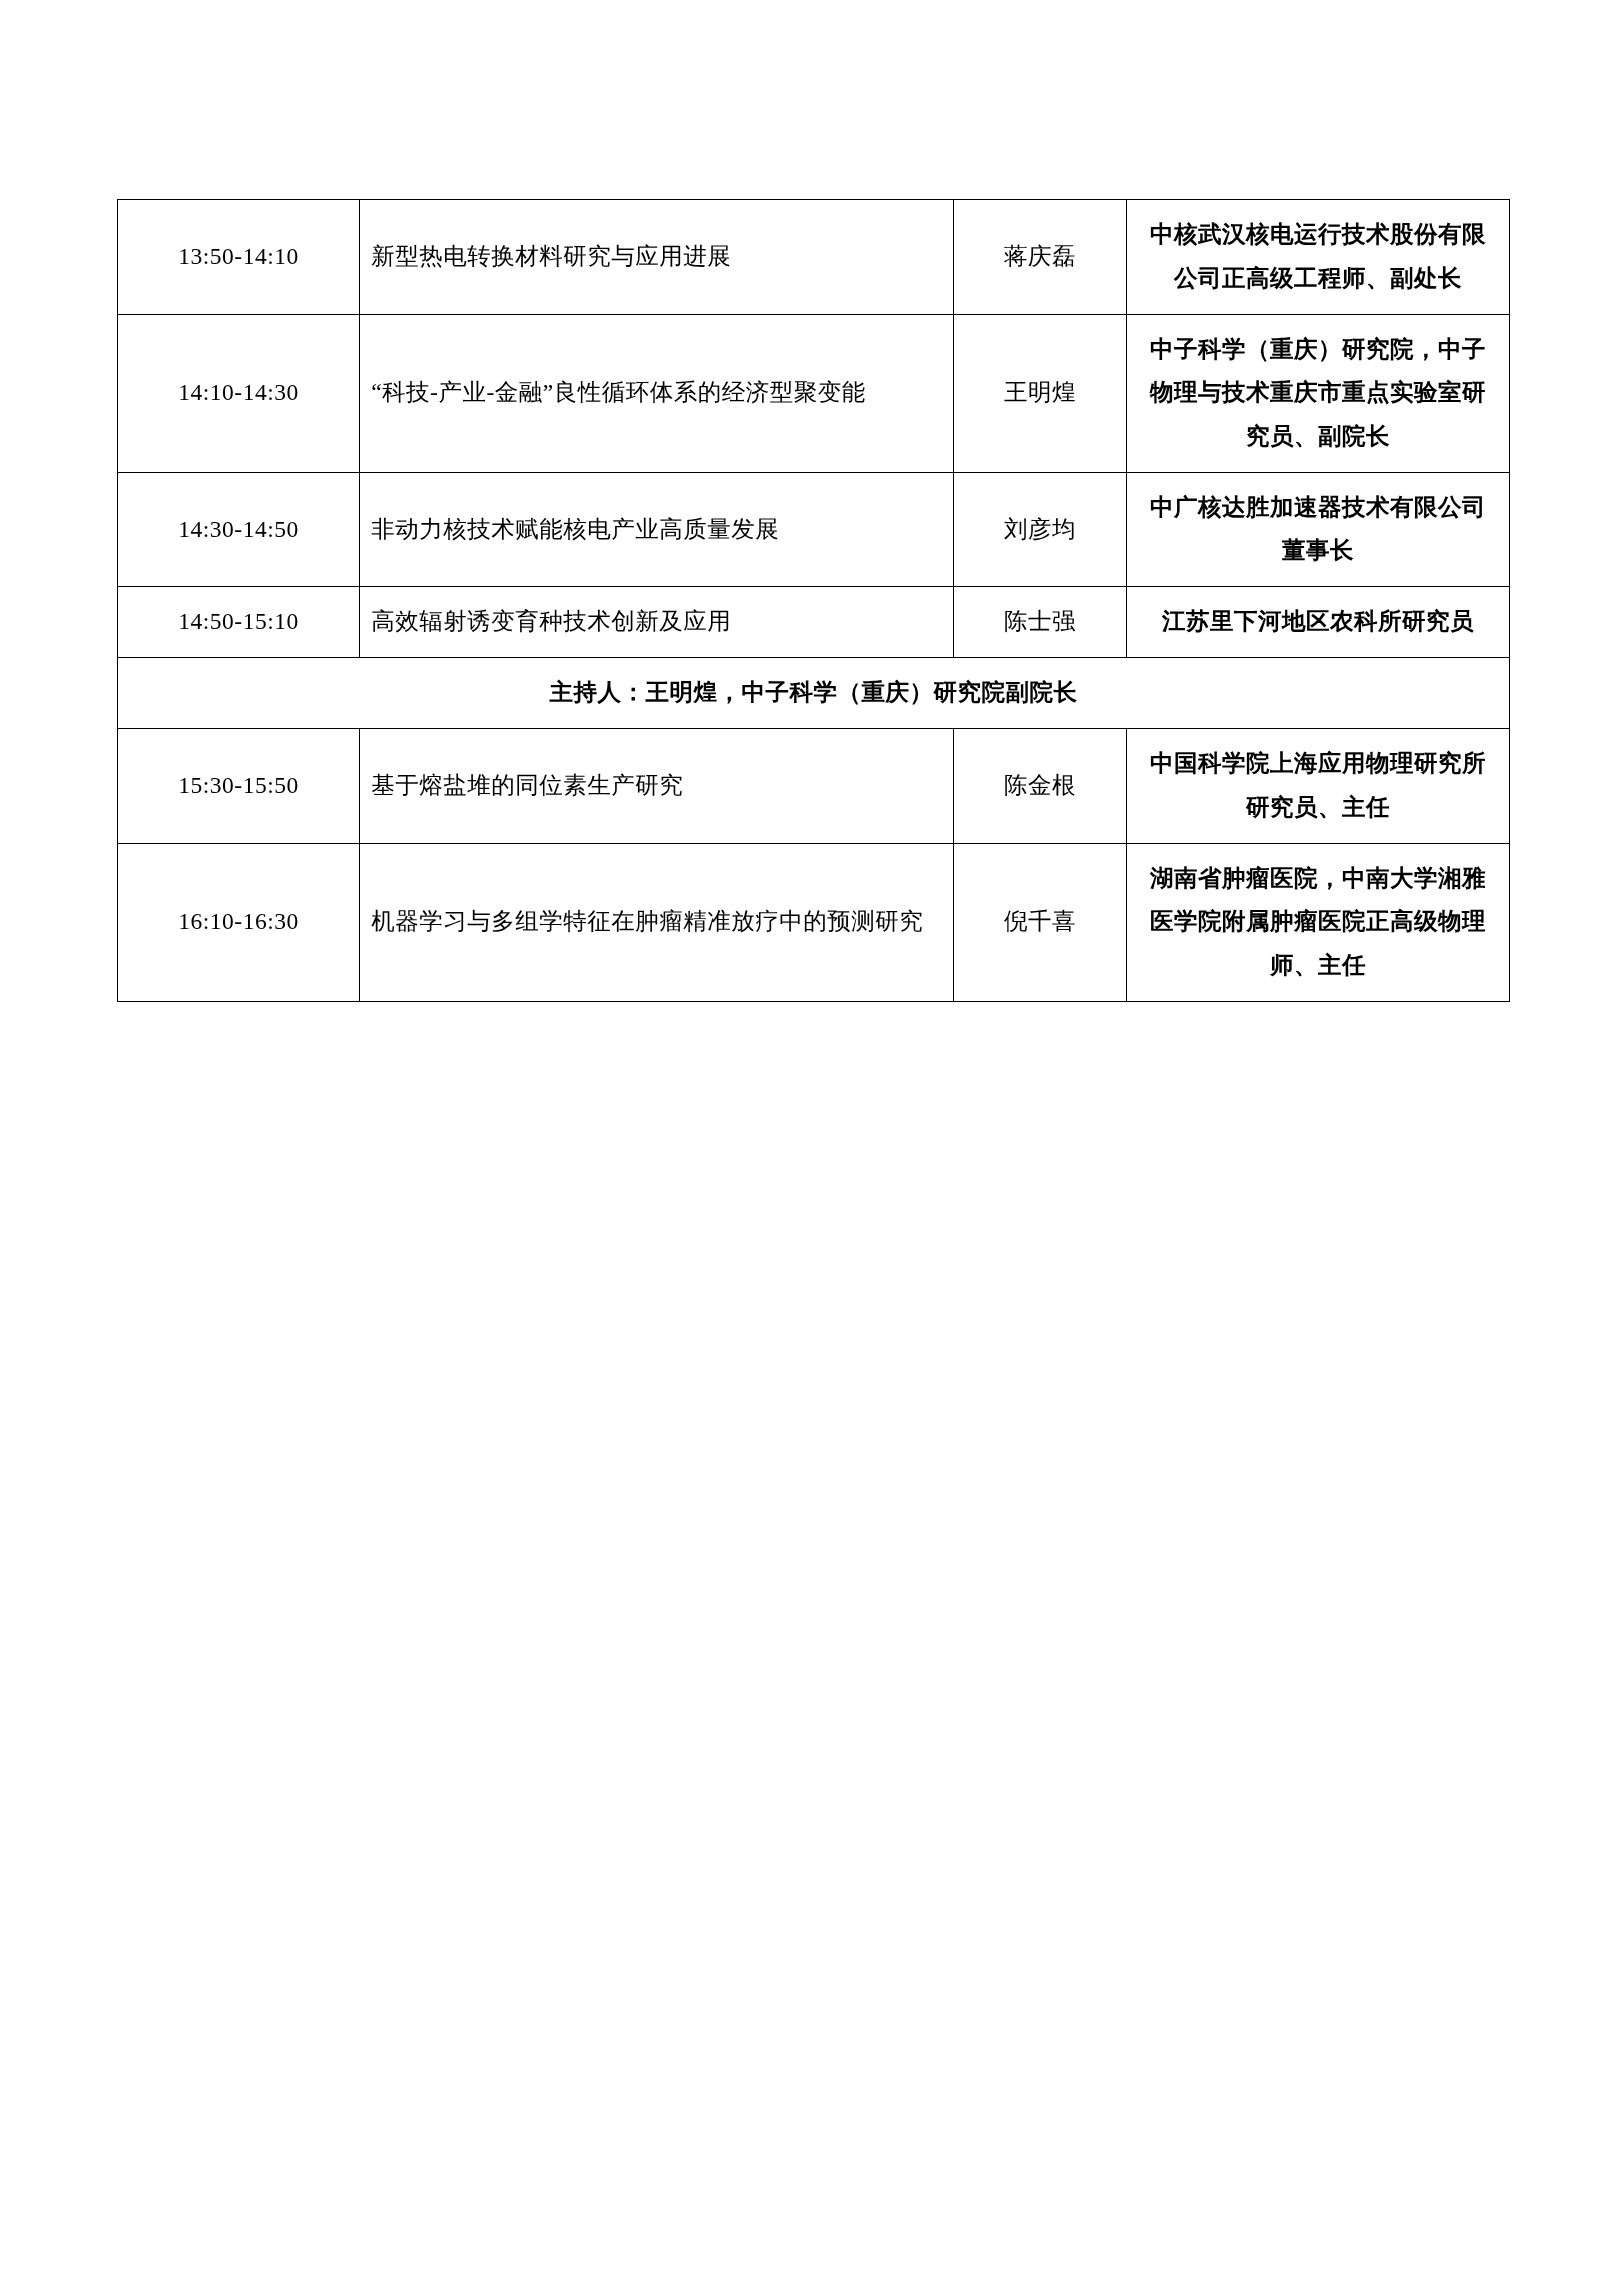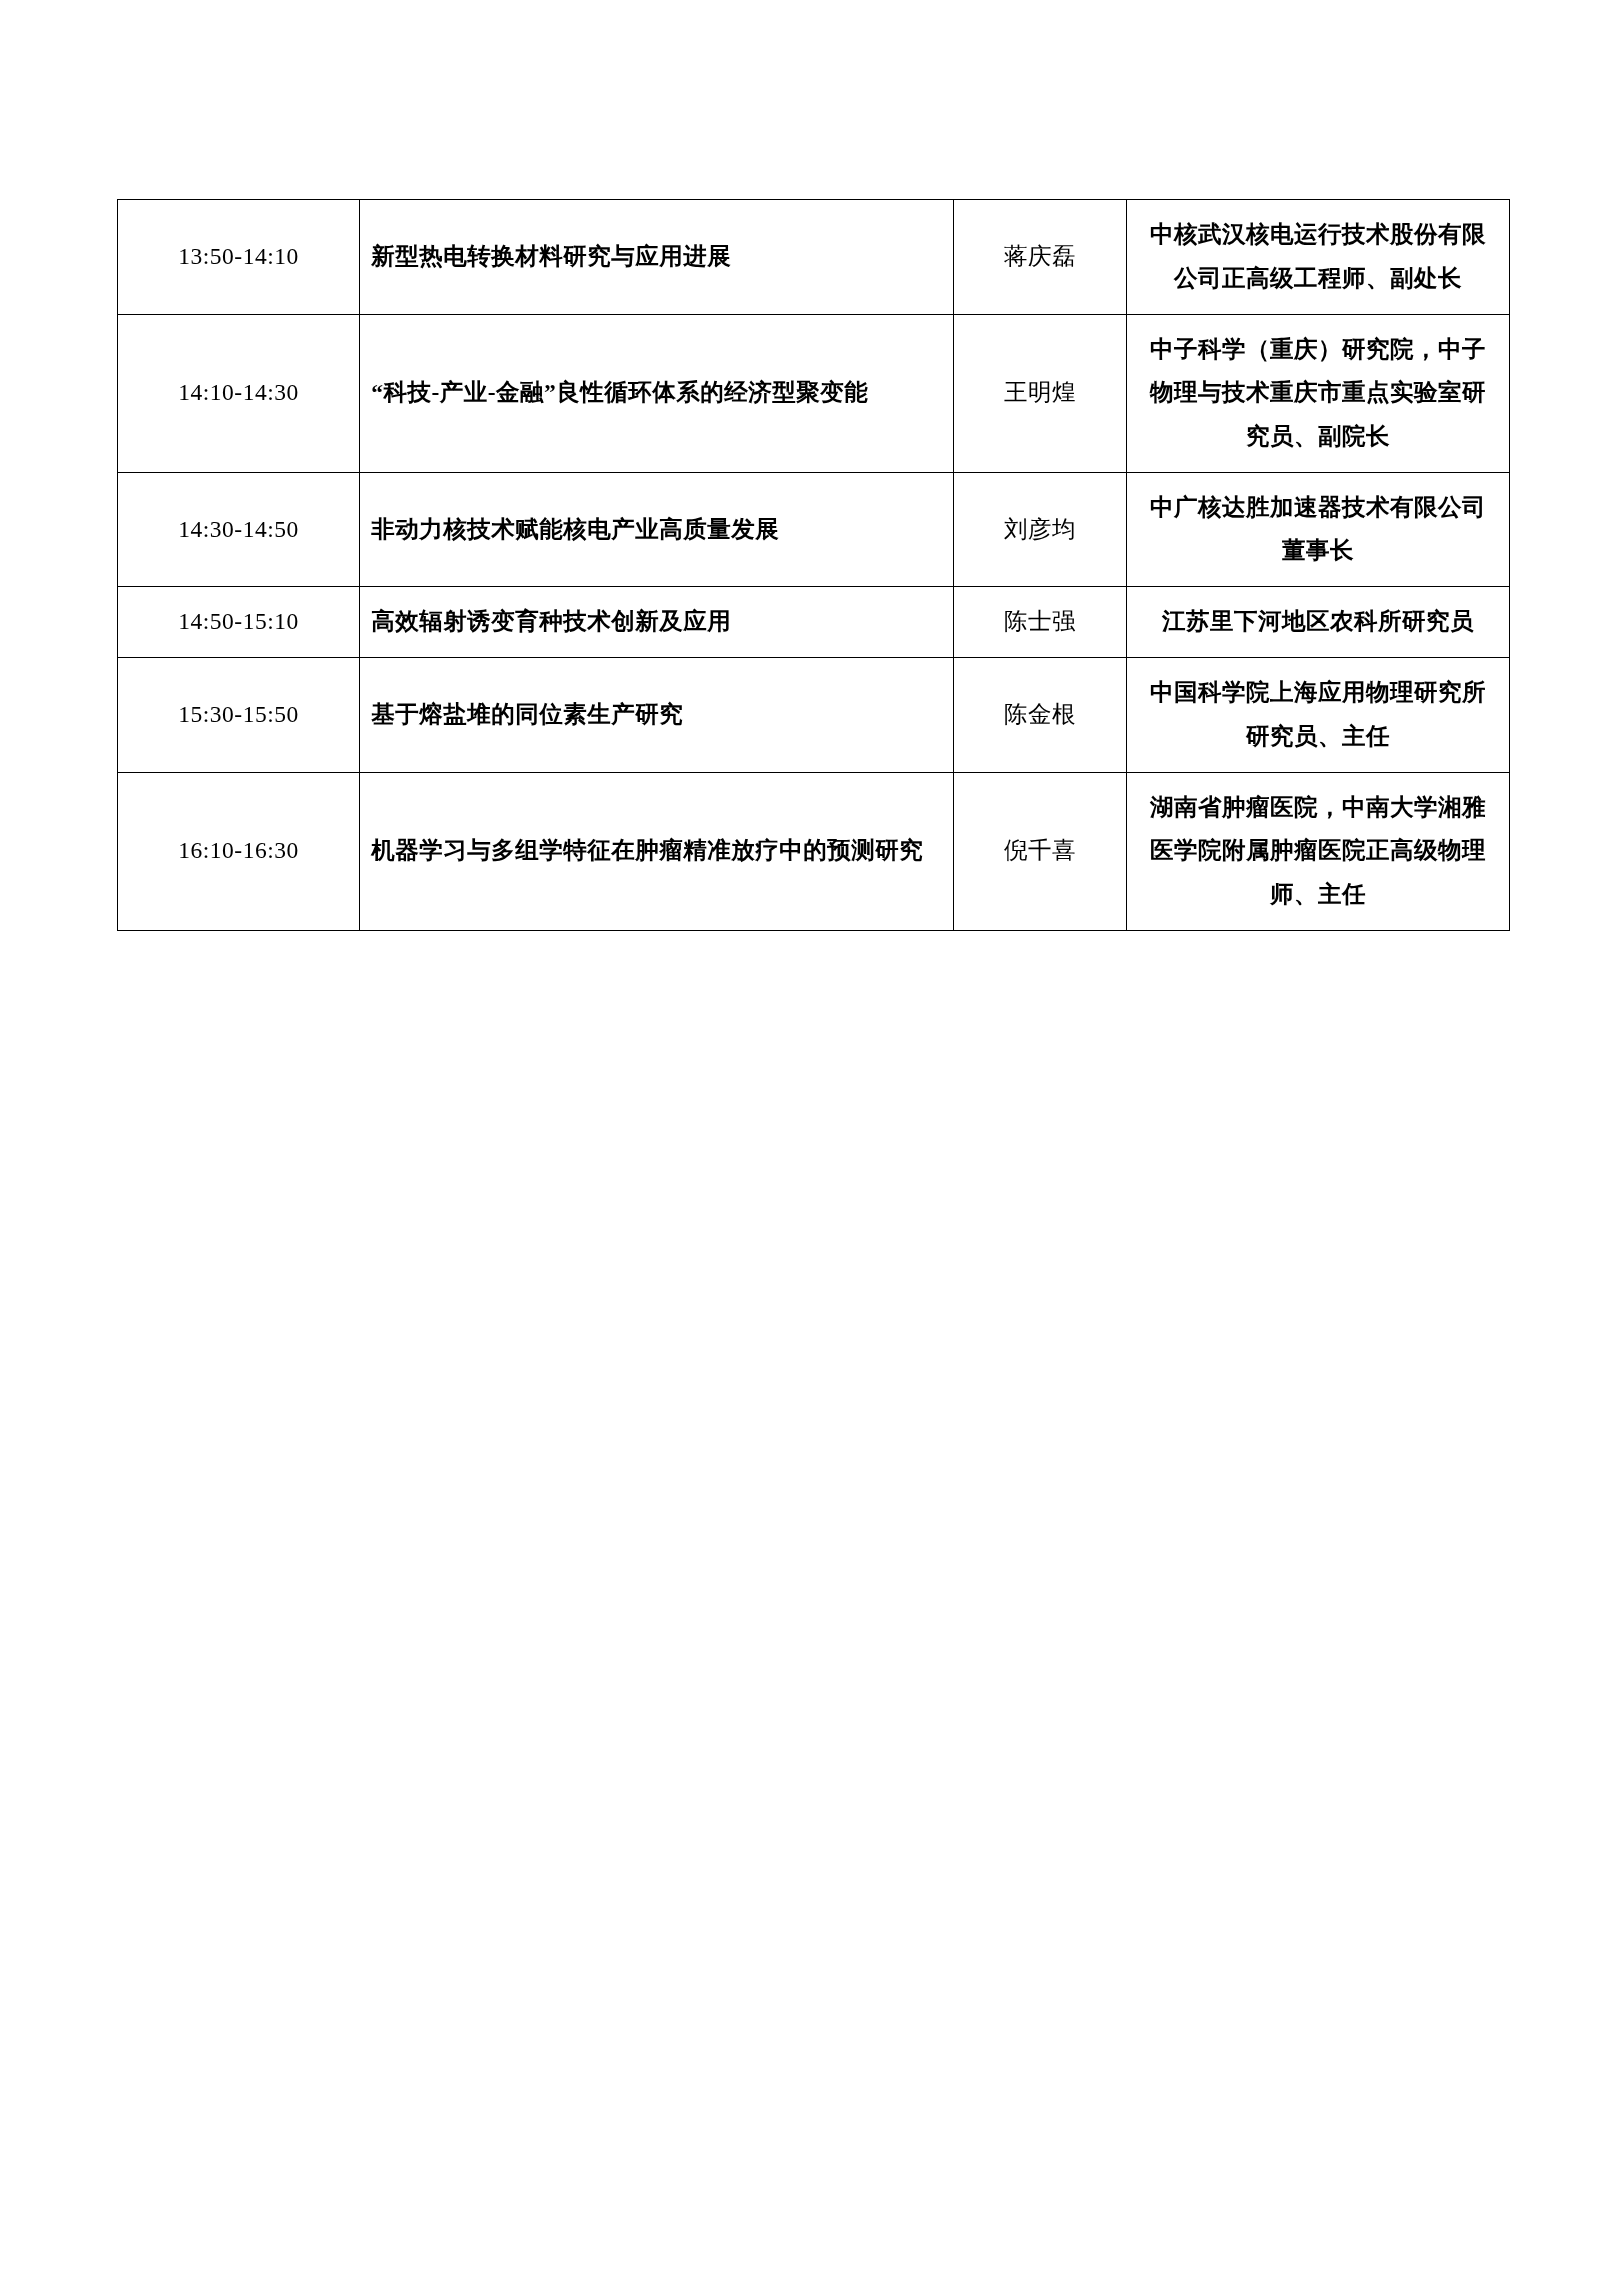--- a/index.html
+++ b/index.html
@@ -49,21 +49,20 @@
     text-align: center;
     white-space: nowrap;
     font-size: 23px;
     padding-left: 3.1px;
     padding-right: 3.1px;
   }
   td.topic {
     text-align: left;
     padding-left: 17.4px;
     padding-right: 12.3px;
-    font-weight: bold;
   }
   td.speaker {
     text-align: center;
     white-space: nowrap;
   }
   td.affil {
     text-align: center;
     padding-left: 15.3px;
     padding-right: 11.2px;
     font-weight: bold;
@@ -118,20 +117,23 @@
           <td class="speaker">刘彦均</td>
           <td class="affil">中广核达胜加速器技术有限公司董事长</td>
         </tr>
         <tr>
           <td class="time">14:50-15:10</td>
           <td class="topic">高效辐射诱变育种技术创新及应用</td>
           <td class="speaker">陈士强</td>
           <td class="affil">江苏里下河地区农科所研究员</td>
         </tr>
         <tr>
+          <td class="host-row" colspan="4">主持人：王明煌，中子科学（重庆）研究院副院长</td>
+        </tr>
+        <tr>
           <td class="time">15:30-15:50</td>
           <td class="topic">基于熔盐堆的同位素生产研究</td>
           <td class="speaker">陈金根</td>
           <td class="affil">中国科学院上海应用物理研究所研究员、主任</td>
         </tr>
         <tr>
           <td class="time">16:10-16:30</td>
           <td class="topic">机器学习与多组学特征在肿瘤精准放疗中的预测研究</td>
           <td class="speaker">倪千喜</td>
           <td class="affil">湖南省肿瘤医院，中南大学湘雅医学院附属肿瘤医院正高级物理师、主任</td>

